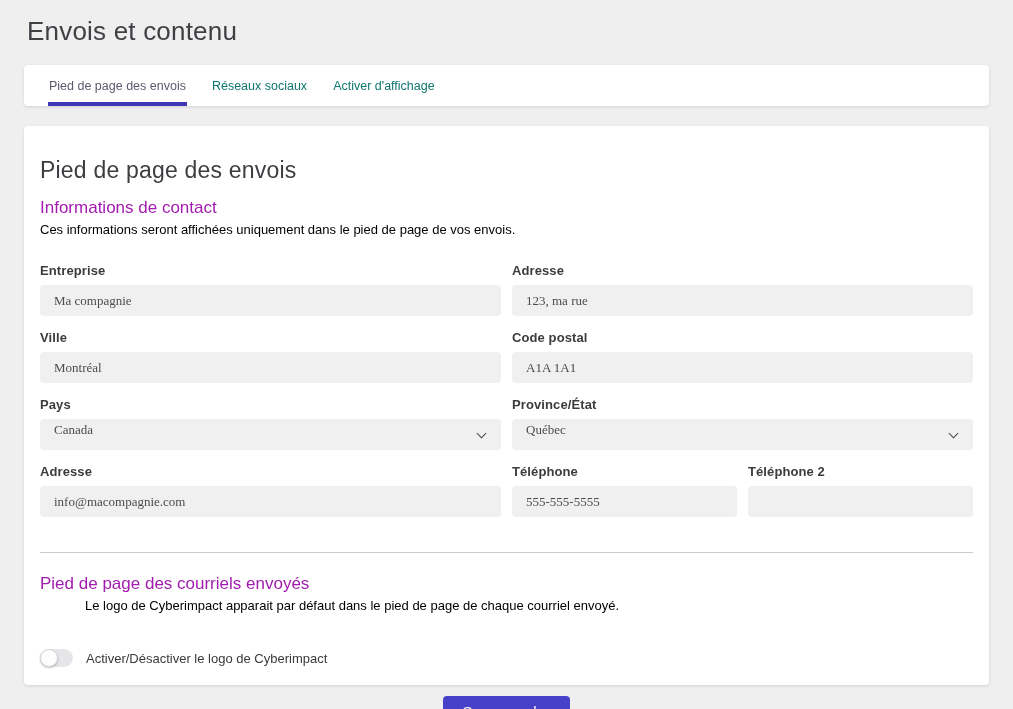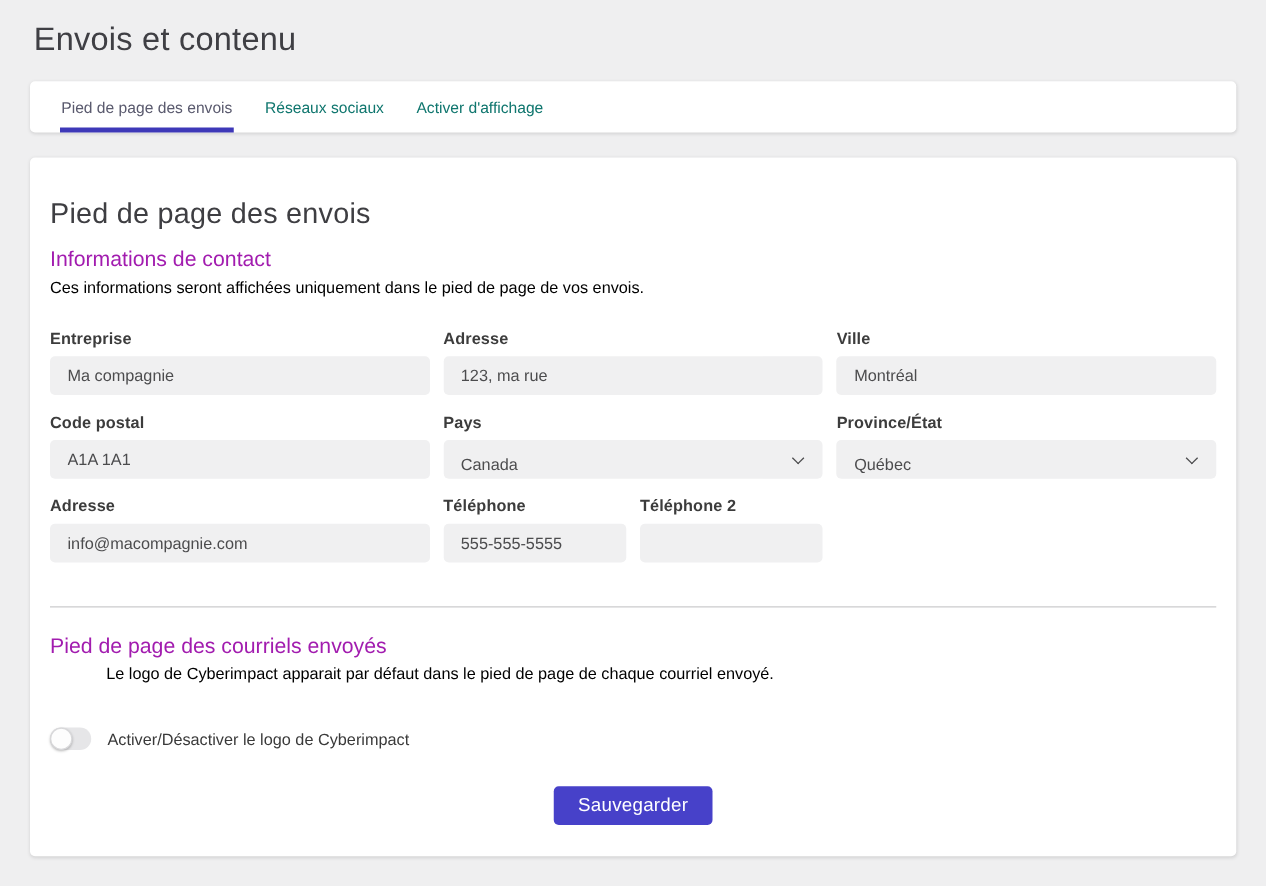--- a/index.html
+++ b/index.html
@@ -45,36 +45,36 @@
     font-size: 23px; font-weight: 400; color: #3e3e42;
     margin: 15px 0 14px 0; letter-spacing: 0.2px;
   }
   .section-title {
     font-size: 17px; font-weight: 400; color: #a21caf;
     margin: 0 0 4px 0;
   }
   .section-desc { font-size: 13px; color: #000000; margin-bottom: 26px; }
 
   
-  .form-grid { display: grid; grid-template-columns: 1fr 1fr 1fr; column-gap: 11px; }
+  .form-grid { display: grid; grid-template-columns: 1fr 1fr; column-gap: 11px; }
   .split-2 { display: grid; grid-template-columns: 1fr 1fr; column-gap: 11px; }
   .field { margin-bottom: 14px; }
   .field-label {
     display: block; font-size: 13px; font-weight: 700;
     color: #3c3c3c; margin-bottom: 7px; letter-spacing: 0.1px;
   }
   .text-input, .select {
     width: 100%; height: 31px;
     background: var(--input-bg, #f0f0f1);
     border: none; border-radius: 4px;
     padding: 12px 14px; font-size: 13px; color: #4c4c4e;
-    font-family: Liberation Sans, sans-serif; outline: none;
+    font-family: Liberation Serif, serif; outline: none;
   }
   .select {
-    position: relative; display: flex; align-items: flex-start;
+    position: relative; display: flex; align-items: flex-end;
     cursor: pointer; user-select: none;
   }
   .chevron {
     position: absolute; right: 16px; top: 11px;
     width: 7px; height: 7px;
     border-right: 1.6px solid #4a4a4c; border-bottom: 1.6px solid #4a4a4c;
     transform: rotate(45deg); pointer-events: none;
   }
 
   .divider { border: none; border-top: 1px solid #cbcbcd; margin: 21px 0 0 0; }

